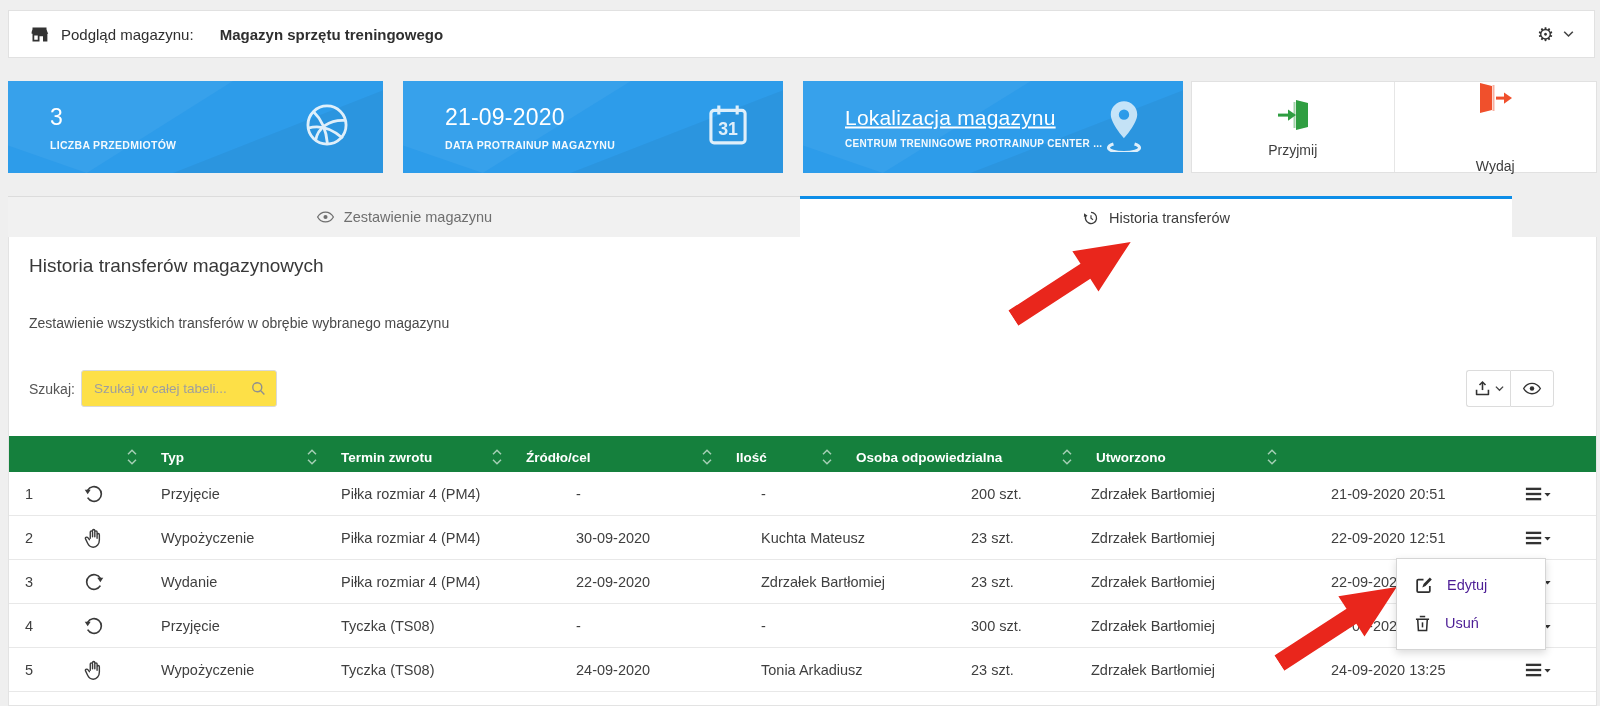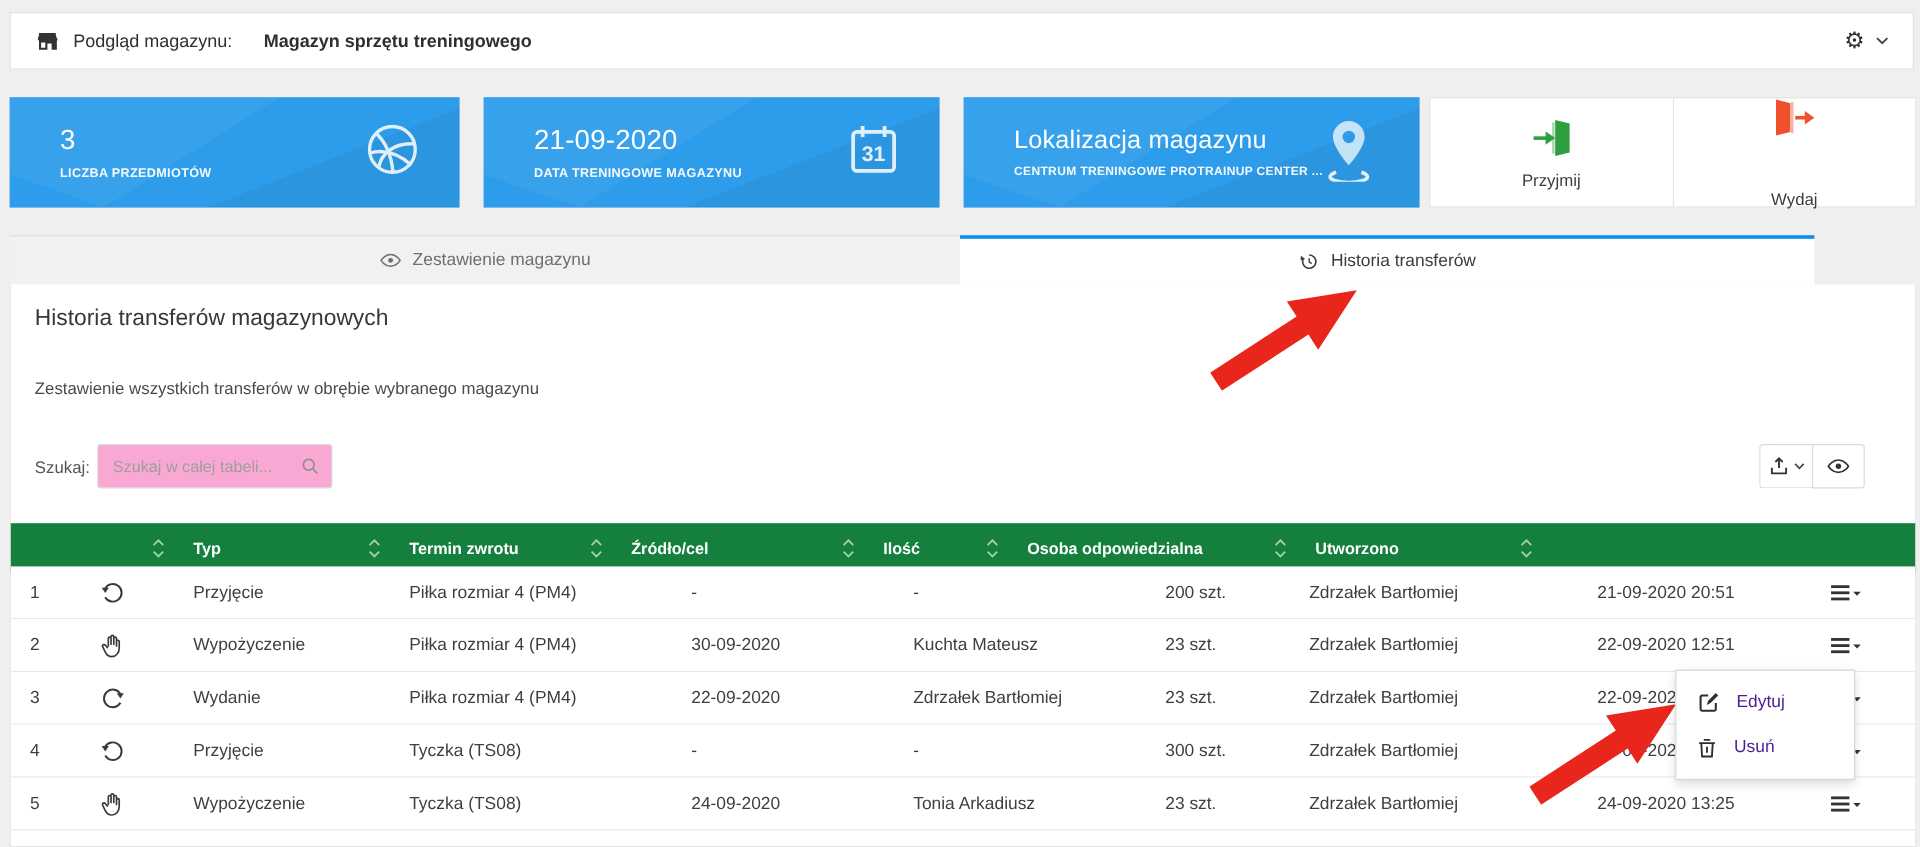--- a/index.html
+++ b/index.html
@@ -40,21 +40,21 @@
     border-top:1px solid #dcdcdc;color:#6f6f6f;}
   .tab-active{left:800px;top:196px;width:712px;height:41px;background:#fff;
     border-top:3px solid #0d8ee8;color:#3c3c3c;}
   
   .panel{left:8px;top:237px;width:1589px;height:469px;background:#fff;
     border:1px solid #e3e3e3;border-top:none;box-sizing:border-box;}
   .section-title{left:20px;top:18px;font-size:19px;color:#383838;}
   .section-sub{left:20px;top:78px;font-size:14px;color:#4a4a4a;}
   .search-label{left:20px;top:144px;font-size:14px;color:#555;}
   .search-box{left:72px;top:133px;width:196px;height:37px;border:1px solid #d9d9d9;border-radius:3px;
-    box-sizing:border-box;display:flex;align-items:center;background:#f9a8d4;}
+    box-sizing:border-box;display:flex;align-items:center;background:#fde047;}
   .search-box input{border:none;outline:none;flex:1;padding:0 6px 0 12px;font-size:13.5px;
     font-family:"Liberation Sans",sans-serif;color:#333;min-width:0;background:transparent;}
   .search-box input::placeholder{color:#9e9e9e;}
   .search-mag{margin-right:10px;display:flex;}
   .toolbar{right:42px;top:133px;display:flex;}
   .tool-btn{width:44px;height:37px;background:#fff;border:1px solid #dcdcdc;box-sizing:border-box;
     display:flex;align-items:center;justify-content:center;gap:3px;cursor:pointer;}
   .tool-btn:first-child{border-radius:3px 0 0 3px;border-right:none;}
   .tool-btn:last-child{border-radius:0 3px 3px 0;}
   
@@ -114,36 +114,36 @@
       <path d="M3.3 13.4c5.4-1.5 11 .2 16 4.7"></path>
     </svg>
   </span>
 </div>
 
 <div class="abs card" style="left:403px;width:380px;">
   <div class="pat1"></div>
     <div class="pat2"></div>
   <div class="card-inner">
     <div class="card-value">21-09-2020</div>
-    <div class="card-label">DATA TRENINGOWE MAGAZYNU</div>
+    <div class="card-label">DATA PROTRAINUP MAGAZYNU</div>
   </div>
   <span class="card-icon">
     <svg width="50" height="50" viewBox="0 0 24 24" fill="none" stroke="#fff" stroke-width="1.5">
       <rect x="3.8" y="5" width="16.4" height="15.6" rx="1.5"></rect>
       <path d="M7.6 2.6v4.4M16.4 2.6v4.4"></path>
       <text x="12" y="16.8" font-size="8.5" fill="#fff" stroke="none" text-anchor="middle" font-family="Liberation Sans, sans-serif" font-weight="bold">31</text>
     </svg>
   </span>
 </div>
 
 <div class="abs card" style="left:803px;width:380px;">
   <div class="pat1"></div>
     <div class="pat2"></div>
   <div class="card-inner">
-    <div class="card-value" style="font-size:21px;">Lokalizacja magazynu</div>
+    <div class="card-value" style="font-size:21px;text-decoration:underline;">Lokalizacja magazynu</div>
     <div class="card-label" style="font-size:10px;">CENTRUM TRENINGOWE PROTRAINUP CENTER ...</div>
   </div>
   <span class="card-icon" style="right:36px;">
     <svg width="46" height="54" viewBox="0 0 24 28" fill="none" stroke="#fff" stroke-width="1.5">
       <path d="M12 1.6c-3.8 0-6.9 3.1-6.9 6.9 0 4.8 6.9 12.4 6.9 12.4s6.9-7.6 6.9-12.4c0-3.8-3.1-6.9-6.9-6.9z" fill="#fff" fill-opacity=".85" stroke="none"></path>
       <circle cx="12" cy="8.6" r="2.7" fill="#2d9cea" stroke="none"></circle>
       <path d="M6.5 23.9c-1.6.5-2.6 1.2-2.6 2 0 1.4 3.6 2.5 8.1 2.5s8.1-1.1 8.1-2.5c0-.8-1-1.5-2.6-2" stroke="#fff" stroke-width="1.6" fill="none"></path>
     </svg>
   </span>
 </div>

